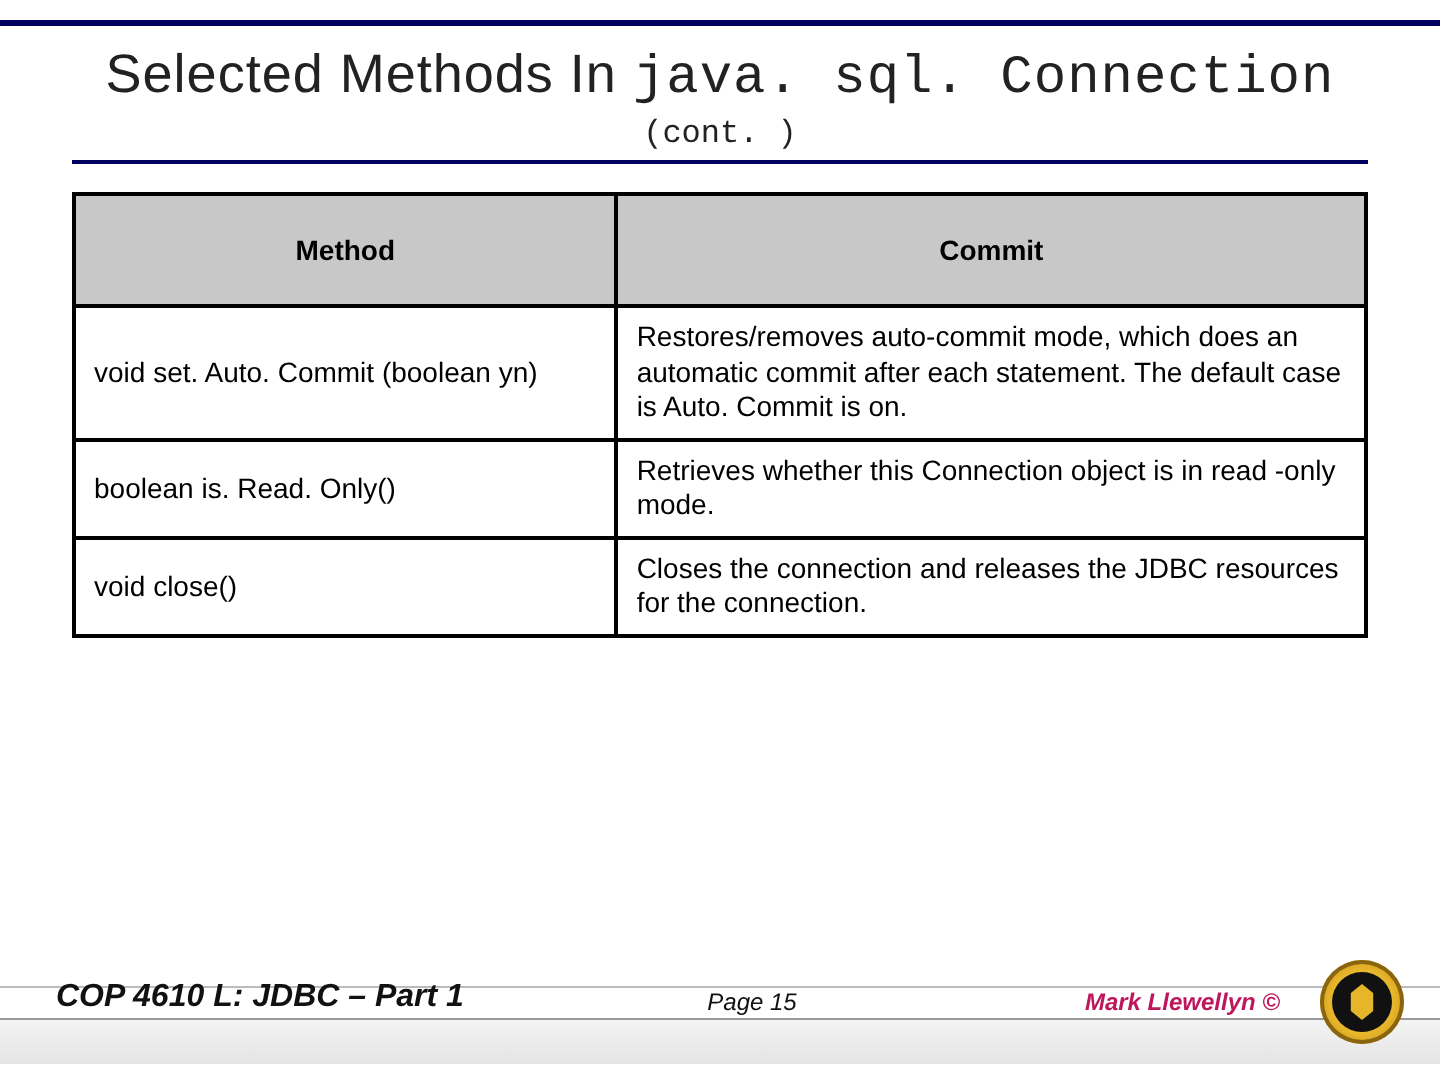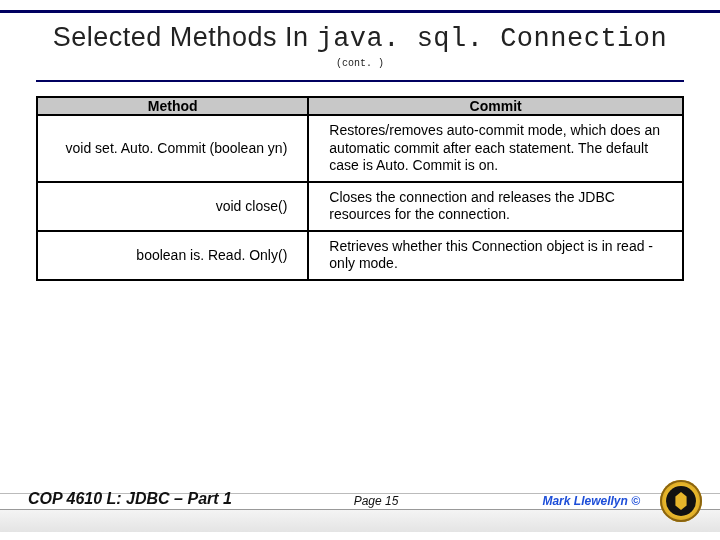--- a/index.html
+++ b/index.html
@@ -38,21 +38,21 @@
   .title .mono {
     font-family: "Courier New", Courier, monospace;
   }
   .subtitle {
     position: absolute;
     top: 58px;
     left: 0;
     right: 0;
     text-align: center;
     font-family: "Courier New", Courier, monospace;
-    font-size: 10px;
+    font-size: 16px;
     color: #222;
   }
   .title-rule {
     position: absolute;
     top: 80px;
     left: 36px;
     right: 36px;
     height: 2px;
     background: #000060;
   }
@@ -60,34 +60,33 @@
     position: absolute;
     top: 96px;
     left: 36px;
     right: 36px;
     border-collapse: collapse;
     width: calc(100% - 72px);
     font-size: 14px;
   }
   .tbl th, .tbl td {
     border: 2px solid #000;
-    padding: 6px 20px;
+    padding: 6px 9px;
     text-align: left;
     vertical-align: middle;
   }
   .tbl th {
     background: #c8c8c8;
     font-weight: bold;
     text-align: center;
-    padding: 0 8px;
+    padding: 19px 8px;
   }
   .tbl td.method {
     width: 42%;
     white-space: nowrap;
-    text-align: right;
   }
   .tbl td.purpose {
     line-height: 1.25;
   }
 
   .footer-area {
     position: absolute;
     left: 0;
     right: 0;
     bottom: 0;
@@ -134,21 +133,21 @@
     color: #111;
     padding-left: 32px;
   }
   .footer-right {
     position: absolute;
     right: 80px;
     bottom: 24px;
     font-size: 12px;
     font-style: italic;
     font-weight: bold;
-    color: #1d4ed8;
+    color: #be185d;
   }
   .logo {
     position: absolute;
     right: 18px;
     bottom: 10px;
     width: 42px;
     height: 42px;
   }
   .logo .ring {
     position: absolute;
@@ -194,26 +193,26 @@
         <th>Method</th>
         <th>Commit</th>
       </tr>
     </thead>
     <tbody>
       <tr>
         <td class="method">void set. Auto. Commit (boolean yn)</td>
         <td class="purpose">Restores/removes auto-commit mode, which does an automatic commit after each statement.  The default case is Auto. Commit is on.</td>
       </tr>
       <tr>
+        <td class="method">boolean is. Read. Only()</td>
+        <td class="purpose">Retrieves whether this Connection object is in read -only mode.</td>
+      </tr>
+      <tr>
         <td class="method">void close()</td>
         <td class="purpose">Closes the connection and releases the JDBC resources for the connection.</td>
-      </tr>
-      <tr>
-        <td class="method">boolean is. Read. Only()</td>
-        <td class="purpose">Retrieves whether this Connection object is in read -only mode.</td>
       </tr>
     </tbody>
   </table>
 
   <div class="footer-area">
     <div class="footer-line1"></div>
     <div class="footer-line2"></div>
     <div class="footer-bar"></div>
     <div class="footer-left">COP 4610 L: JDBC – Part 1</div>
     <div class="footer-center">Page 15</div>

